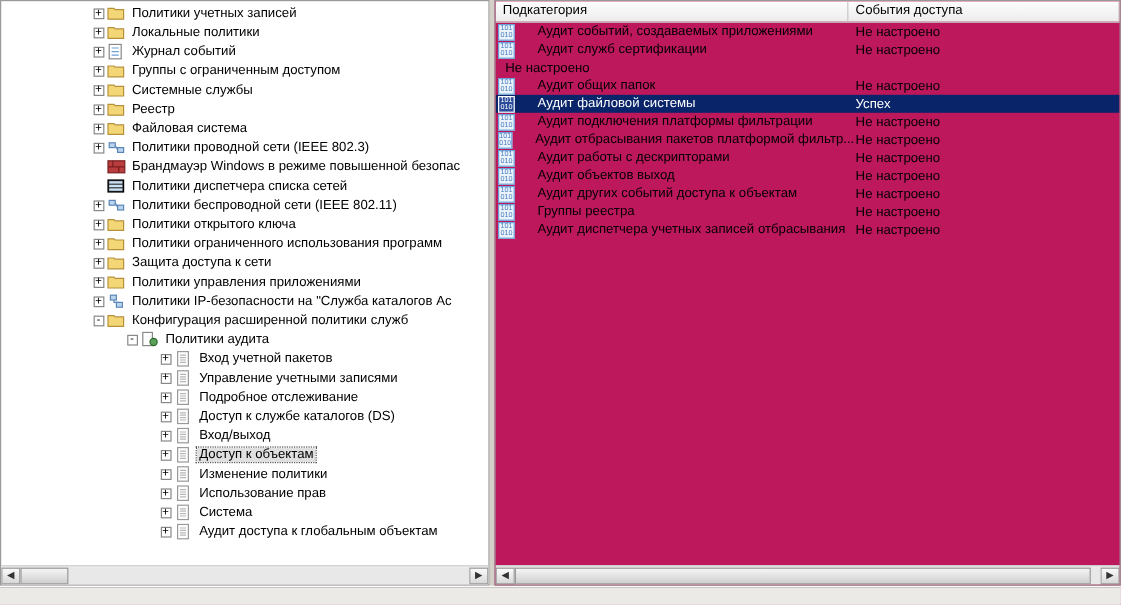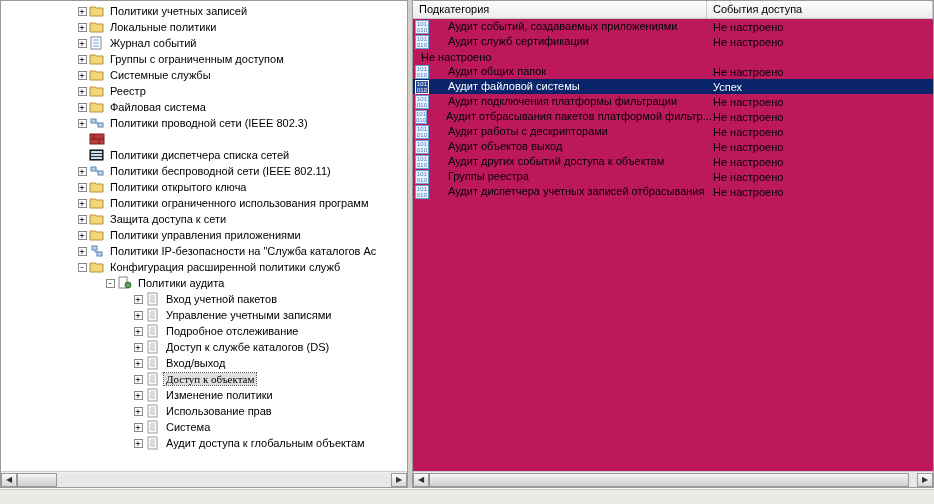--- a/index.html
+++ b/index.html
@@ -90,21 +90,20 @@
   .tree-row {
     display: flex;
     align-items: center;
     height: 16px;
     white-space: nowrap;
     padding-left: 4px;
   }
   .tree-row.selected .label-text {
     background: #e0e0e0;
     outline: 1px dotted #555;
-    font-family: Liberation Serif, serif;
   }
   .dotline {
     width: 14px;
     height: 16px;
     position: relative;
     flex-shrink: 0;
     display:flex; align-items:center; justify-content:center;
   }
   .expander {
     width: 9px; height: 9px;
@@ -295,20 +294,21 @@
           <span class="dotline"></span>
           <span class="dotline"></span>
           <span class="node-icon">
             <svg width="16" height="14" viewBox="0 0 16 14">
               <rect x="1" y="2" width="14" height="10" fill="#b93d3d" stroke="#7a1e1e"></rect>
               <line x1="1" y1="7" x2="15" y2="7" stroke="#7a1e1e"></line>
               <line x1="5" y1="2" x2="5" y2="7" stroke="#7a1e1e"></line>
               <line x1="10" y1="7" x2="10" y2="12" stroke="#7a1e1e"></line>
             </svg>
           </span>
+          <span class="label-text">Брандмауэр Windows в режиме повышенной безопас</span>
         </div>
         <div class="tree-row">
           <span class="dotline"></span>
           <span class="dotline"></span>
           <span class="dotline"></span>
           <span class="dotline"></span>
           <span class="dotline"></span>
           <span class="dotline"></span>
           <span class="node-icon">
             <svg width="16" height="14" viewBox="0 0 16 14">

